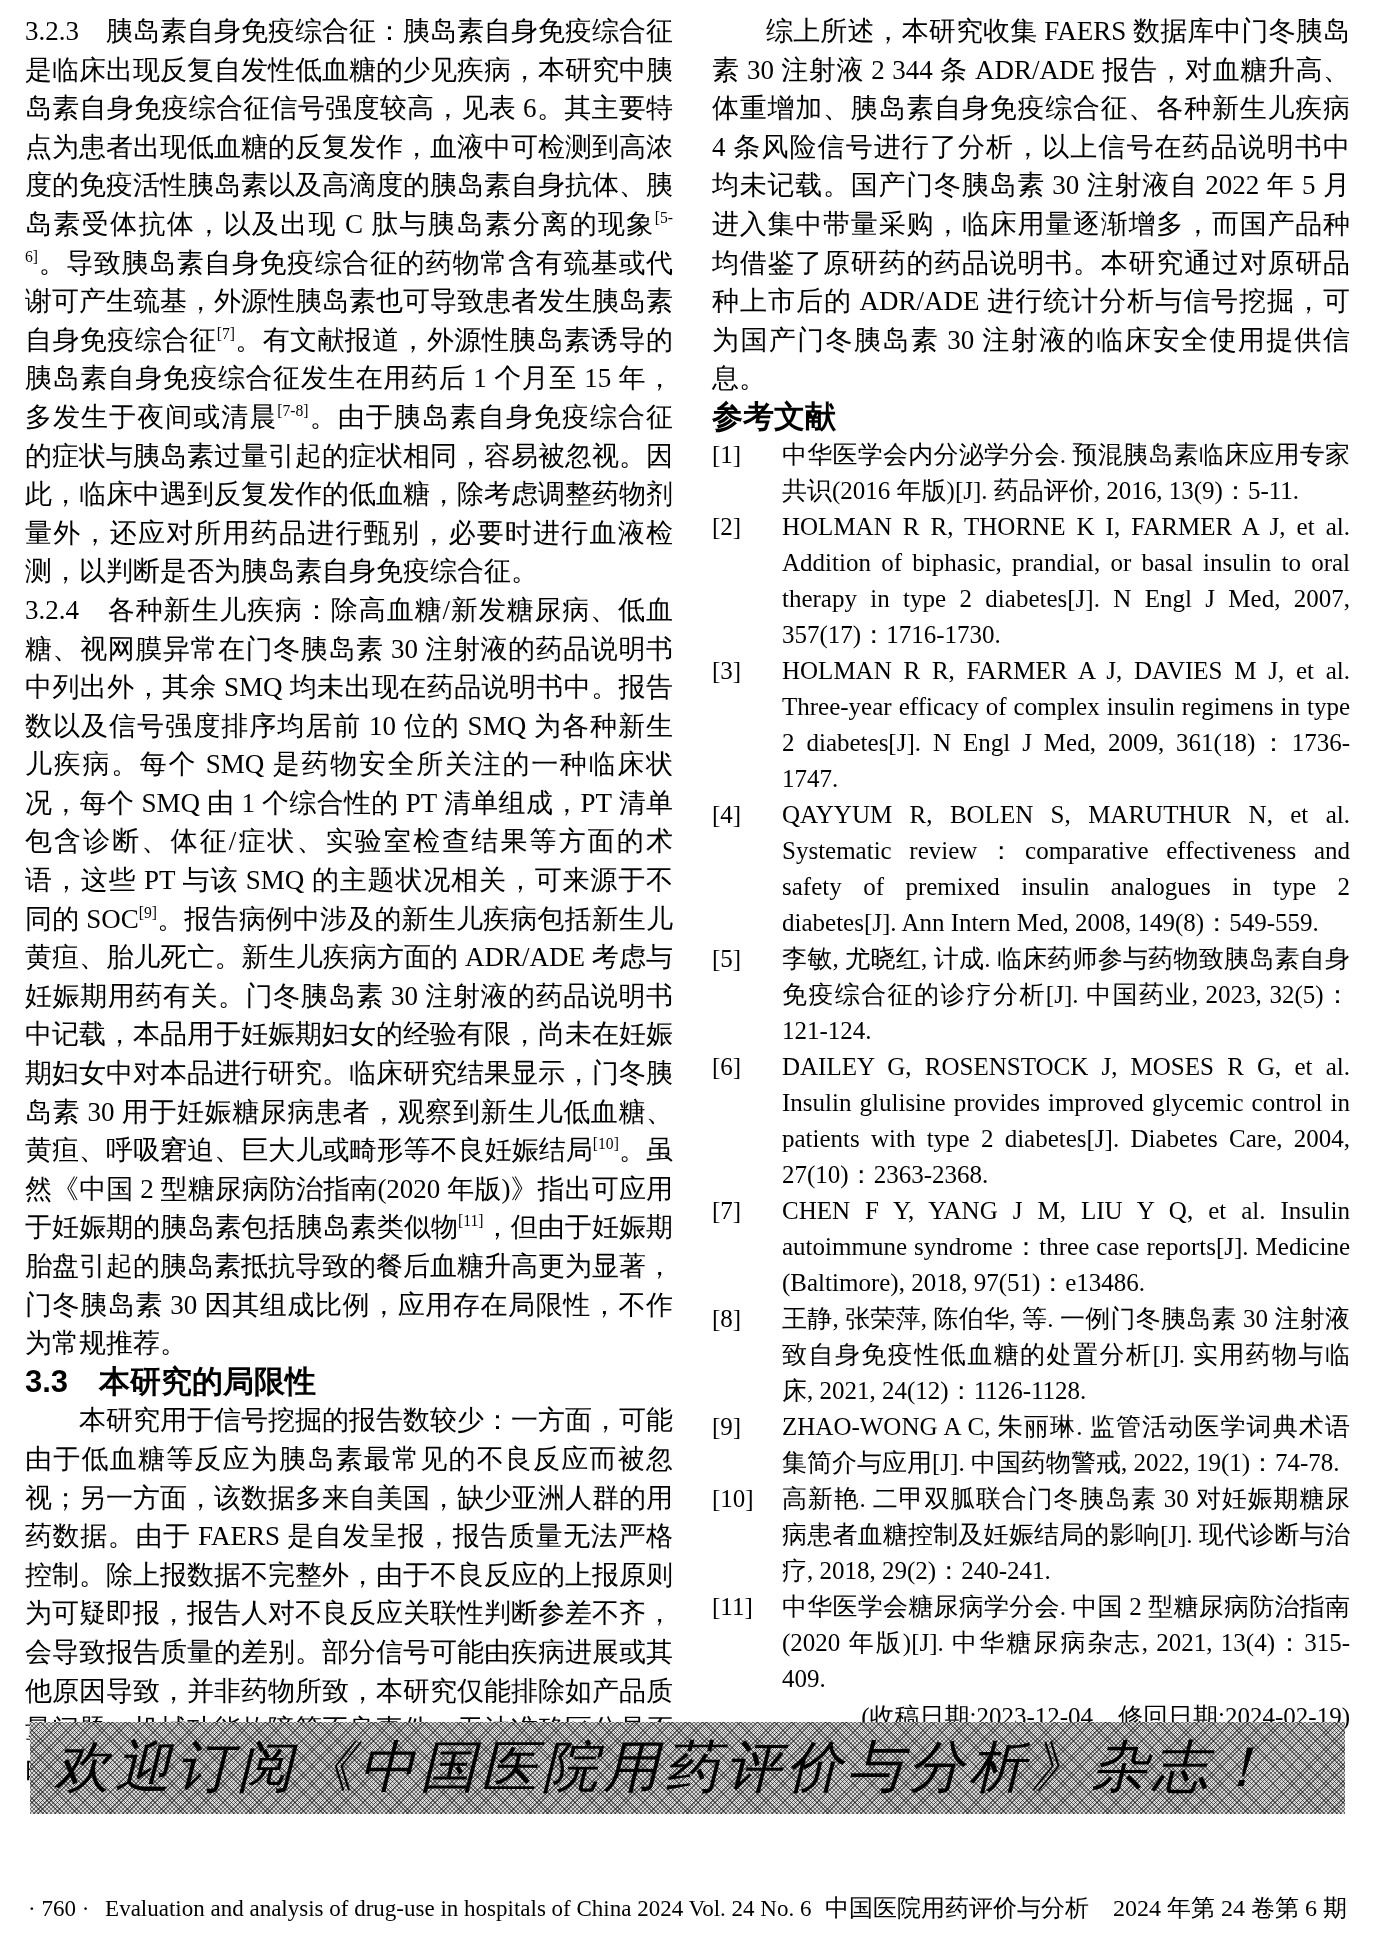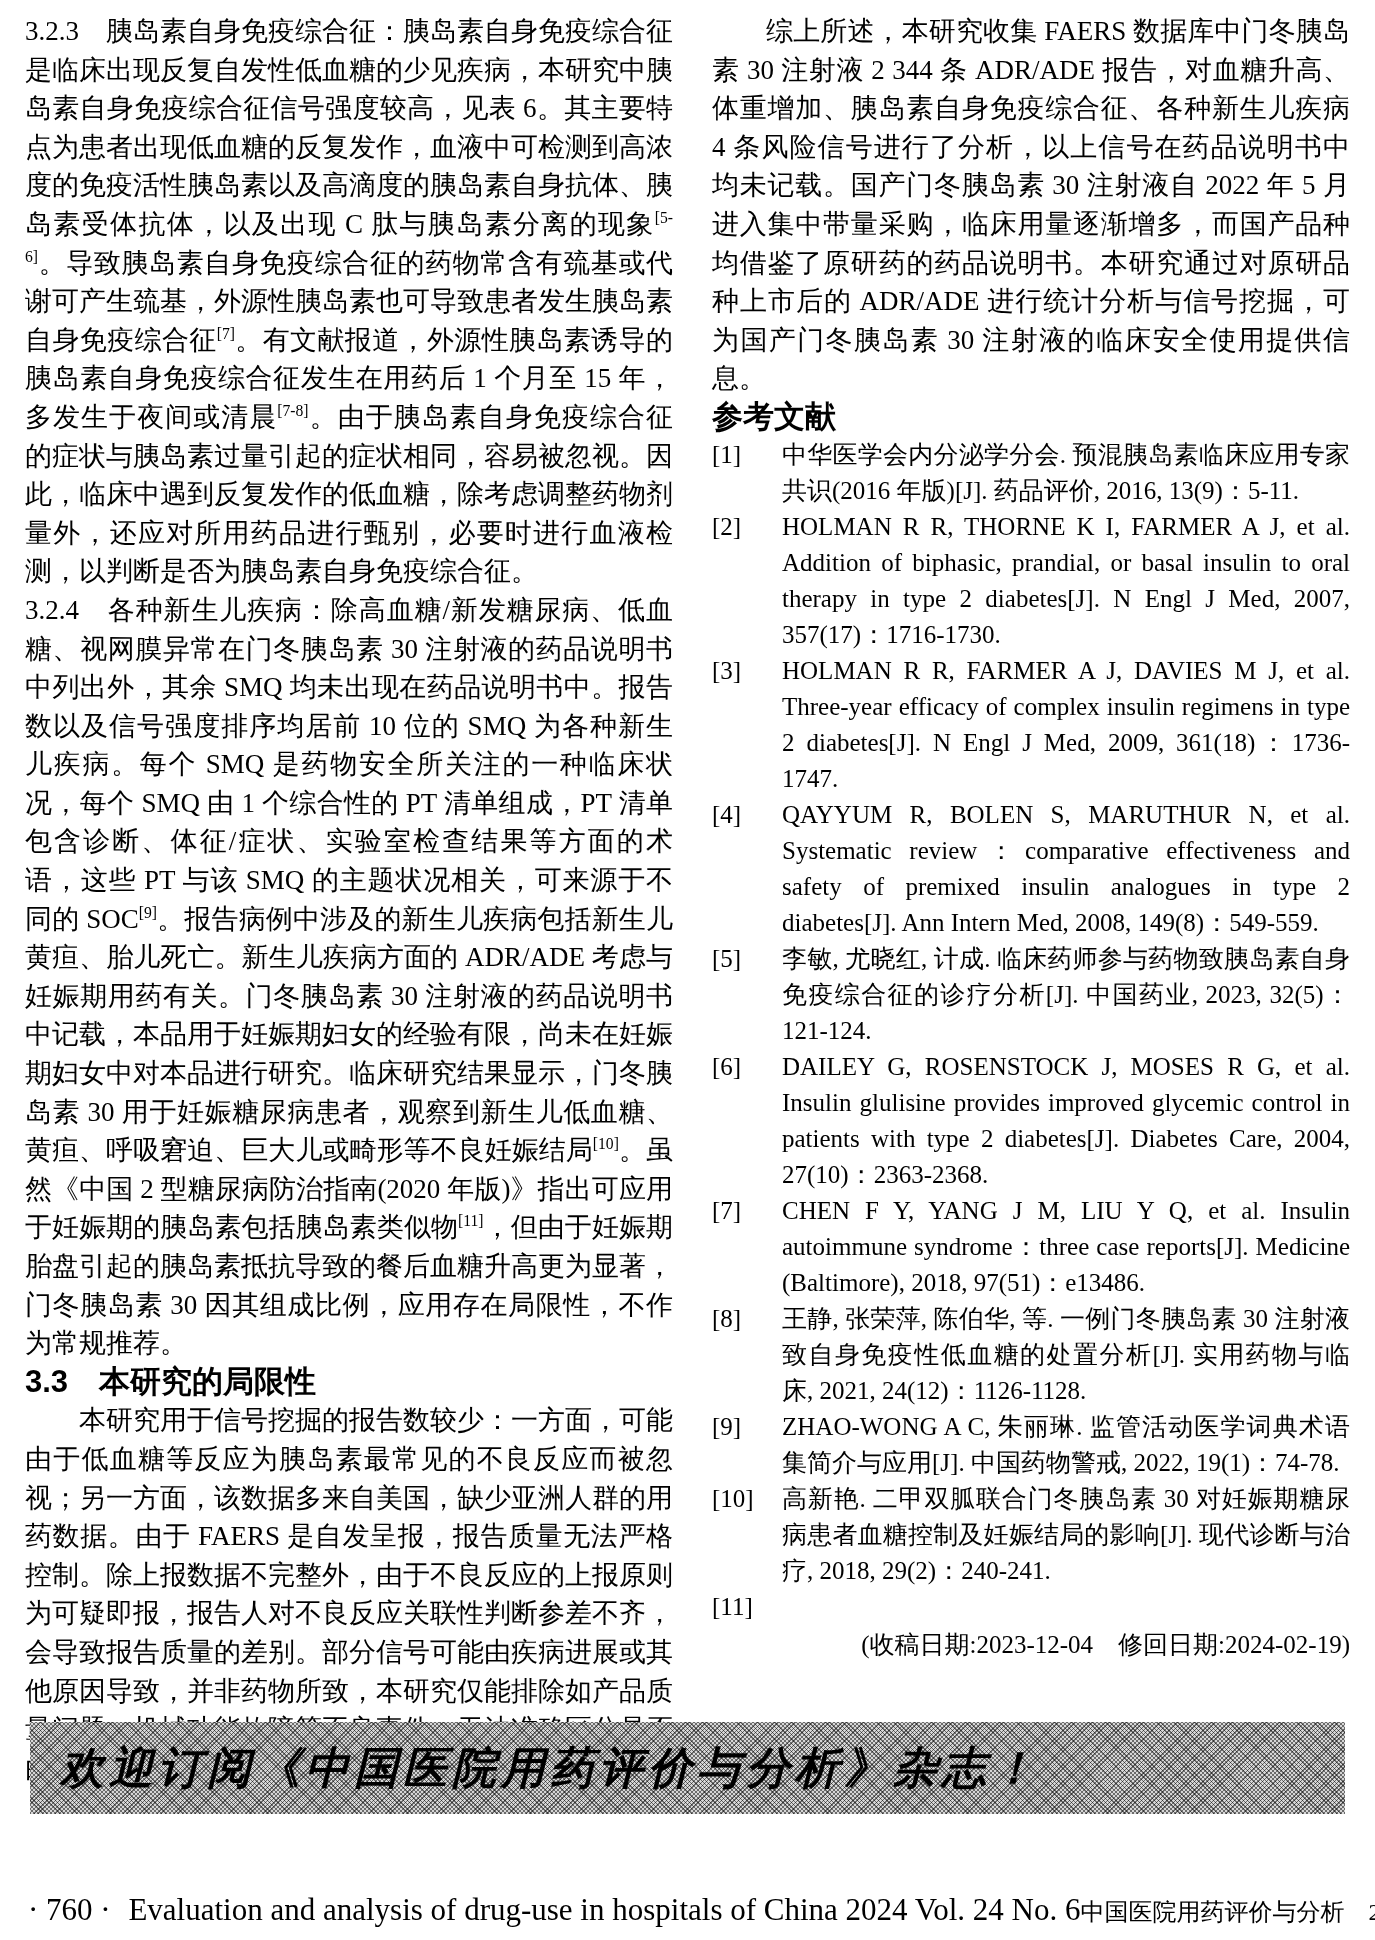--- a/index.html
+++ b/index.html
@@ -38,30 +38,30 @@
   .banner{
     position:absolute;left:30px;top:1722px;
     width:1315px;height:92px;
     display:flex;align-items:center;
     background-color:#d6d6d6;
     background-image:
       repeating-linear-gradient(45deg, rgba(0,0,0,.50) 0, rgba(0,0,0,.50) 1px, transparent 1px, transparent 3px),
       repeating-linear-gradient(-45deg, rgba(0,0,0,.50) 0, rgba(0,0,0,.50) 1px, transparent 1px, transparent 3px);
   }
   .banner-text{
-    padding-left:30px;
-    font-size:44px;letter-spacing:5px;
-    font-weight:700;font-style:italic;
+    padding-left:24px;
+    font-size:56px;letter-spacing:5px;
+    font-weight:400;font-style:italic;
     white-space:nowrap;color:#000;
   }
   .footer{
     position:absolute;left:28px;right:28px;top:1892px;
     display:flex;justify-content:space-between;align-items:baseline;
   }
-  .footer-left{font-size:31px;white-space:nowrap;}
+  .footer-left{font-size:23px;white-space:nowrap;}
   .footer-right{font-size:24px;white-space:nowrap;}
   .footer-left .pgnum{margin-right:10px;}
 </style>
 </head>
 <body>
 
 <div class="page">
 
   <div class="col col-left">
       <p class="body-p">3.2.3　胰岛素自身免疫综合征：胰岛素自身免疫综合征是临床出现反复自发性低血糖的少见疾病，本研究中胰岛素自身免疫综合征信号强度较高，见表 6。其主要特点为患者出现低血糖的反复发作，血液中可检测到高浓度的免疫活性胰岛素以及高滴度的胰岛素自身抗体、胰岛素受体抗体，以及出现 C 肽与胰岛素分离的现象<sup>[5-6]</sup>。导致胰岛素自身免疫综合征的药物常含有巯基或代谢可产生巯基，外源性胰岛素也可导致患者发生胰岛素自身免疫综合征<sup>[7]</sup>。有文献报道，外源性胰岛素诱导的胰岛素自身免疫综合征发生在用药后 1 个月至 15 年，多发生于夜间或清晨<sup>[7-8]</sup>。由于胰岛素自身免疫综合征的症状与胰岛素过量引起的症状相同，容易被忽视。因此，临床中遇到反复发作的低血糖，除考虑调整药物剂量外，还应对所用药品进行甄别，必要时进行血液检测，以判断是否为胰岛素自身免疫综合征。</p>
@@ -111,20 +111,21 @@
         <div class="ref-item">
           <span class="ref-label">[9]</span>
           <span class="ref-text">ZHAO-WONG A C, 朱丽琳. 监管活动医学词典术语集简介与应用[J]. 中国药物警戒, 2022, 19(1)：74-78.</span>
         </div>
         <div class="ref-item">
           <span class="ref-label">[10]</span>
           <span class="ref-text">高新艳. 二甲双胍联合门冬胰岛素 30 对妊娠期糖尿病患者血糖控制及妊娠结局的影响[J]. 现代诊断与治疗, 2018, 29(2)：240-241.</span>
         </div>
         <div class="ref-item">
           <span class="ref-label">[11]</span>
+          <span class="ref-text">中华医学会糖尿病学分会. 中国 2 型糖尿病防治指南(2020 年版)[J]. 中华糖尿病杂志, 2021, 13(4)：315-409.</span>
         </div>
       </div>
     <p class="dates">(收稿日期:2023-12-04　修回日期:2024-02-19)</p>
   </div>
 
   <div class="banner">
     <span class="banner-text">欢迎订阅《中国医院用药评价与分析》杂志！</span>
   </div>
 
   <div class="footer">

